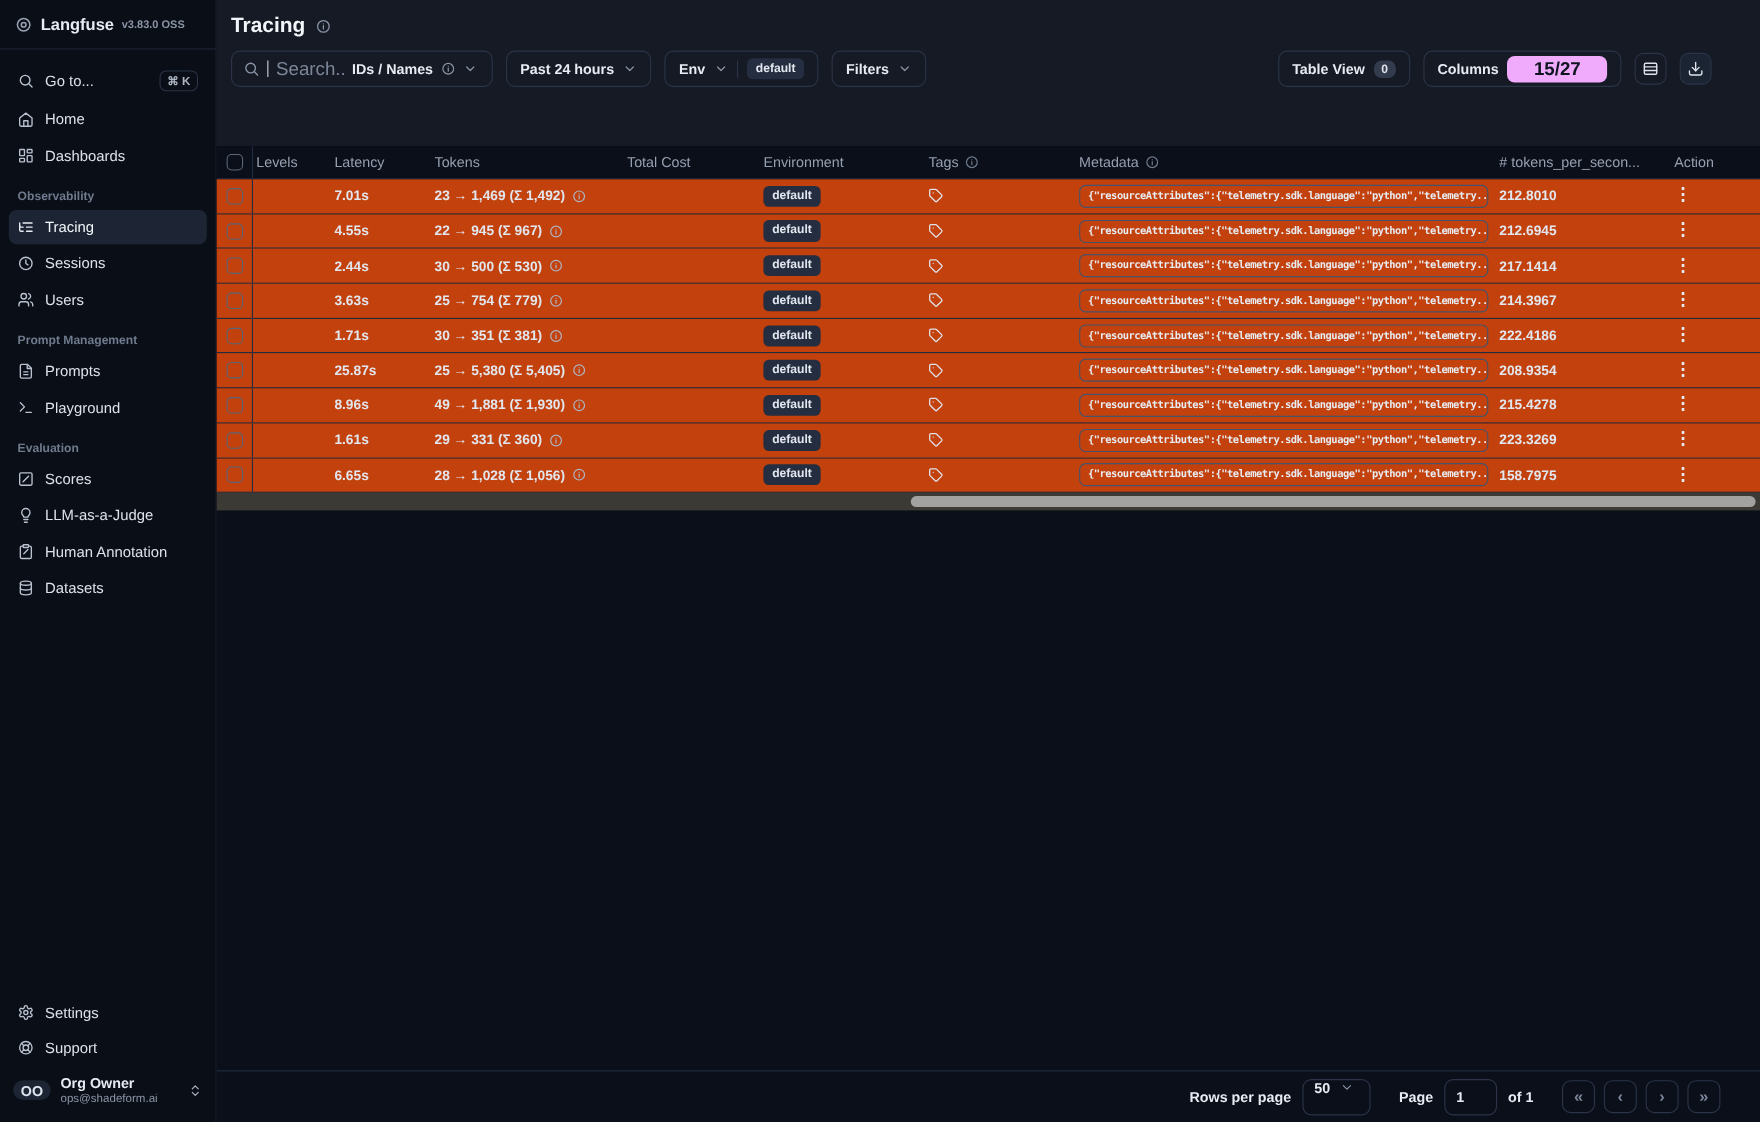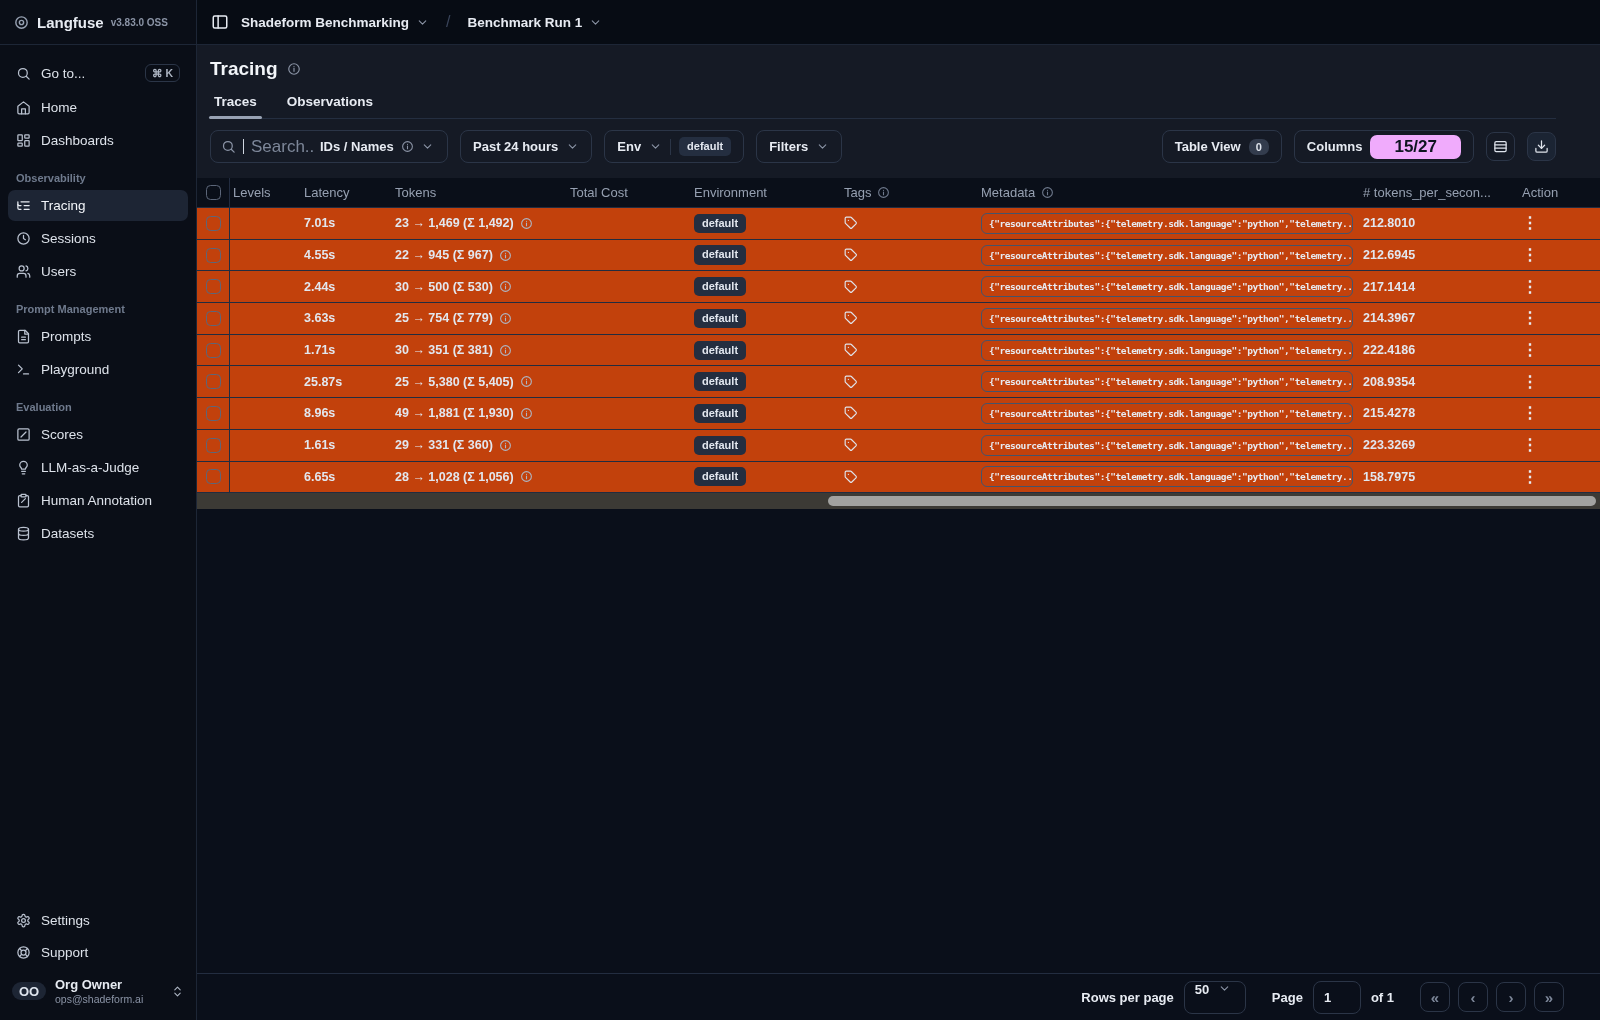--- a/index.html
+++ b/index.html
@@ -257,54 +257,29 @@
         <svg class="icn acc-chev" viewBox="0 0 24 24" width="13" height="13">
             <path d="M7 9l5-5 5 5"></path>
             <path d="M7 15l5 5 5-5"></path>
           </svg>
       </div>
     </div>
   </aside>
 
   <div class="main">
 
-    <div class="topbar">
-      <span class="panel-btn">
-        <svg class="icn" viewBox="0 0 24 24" width="18" height="18">
-            <rect x="3" y="4" width="18" height="16" rx="2"></rect>
-            <path d="M9.5 4v16"></path>
-          </svg>
-      </span>
-      <span class="crumb">
-        <span>Shadeform Benchmarking</span>
-        <svg class="icn chev" viewBox="0 0 24 24" width="13" height="13">
-            <path d="M6 9l6 6 6-6"></path>
-          </svg>
-      </span>
-      <span class="divider-slash">/</span>
-      <span class="crumb">
-        <span>Benchmark Run 1</span>
-        <svg class="icn chev" viewBox="0 0 24 24" width="13" height="13">
-            <path d="M6 9l6 6 6-6"></path>
-          </svg>
-      </span>
-    </div>
 
     <div class="content-head">
       <div class="title-row">
         <h1>Tracing</h1>
         <svg class="icn" viewBox="0 0 24 24" width="14" height="14">
             <circle cx="12" cy="12" r="9"></circle>
             <path d="M12 11v5"></path>
             <path d="M12 8h.01"></path>
           </svg>
-      </div>
-      <div class="tabs">
-        <span class="tab active">Traces</span>
-        <span class="tab">Observations</span>
       </div>
 
       <div class="filterbar">
         <div class="ctl search-ctl">
           <svg class="icn" viewBox="0 0 24 24" width="15" height="15">
               <circle cx="11" cy="11" r="7"></circle>
               <path d="M21 21l-4.3-4.3"></path>
             </svg>
           <span class="caret"></span>
           <input type="text" placeholder="Search..." style="">

